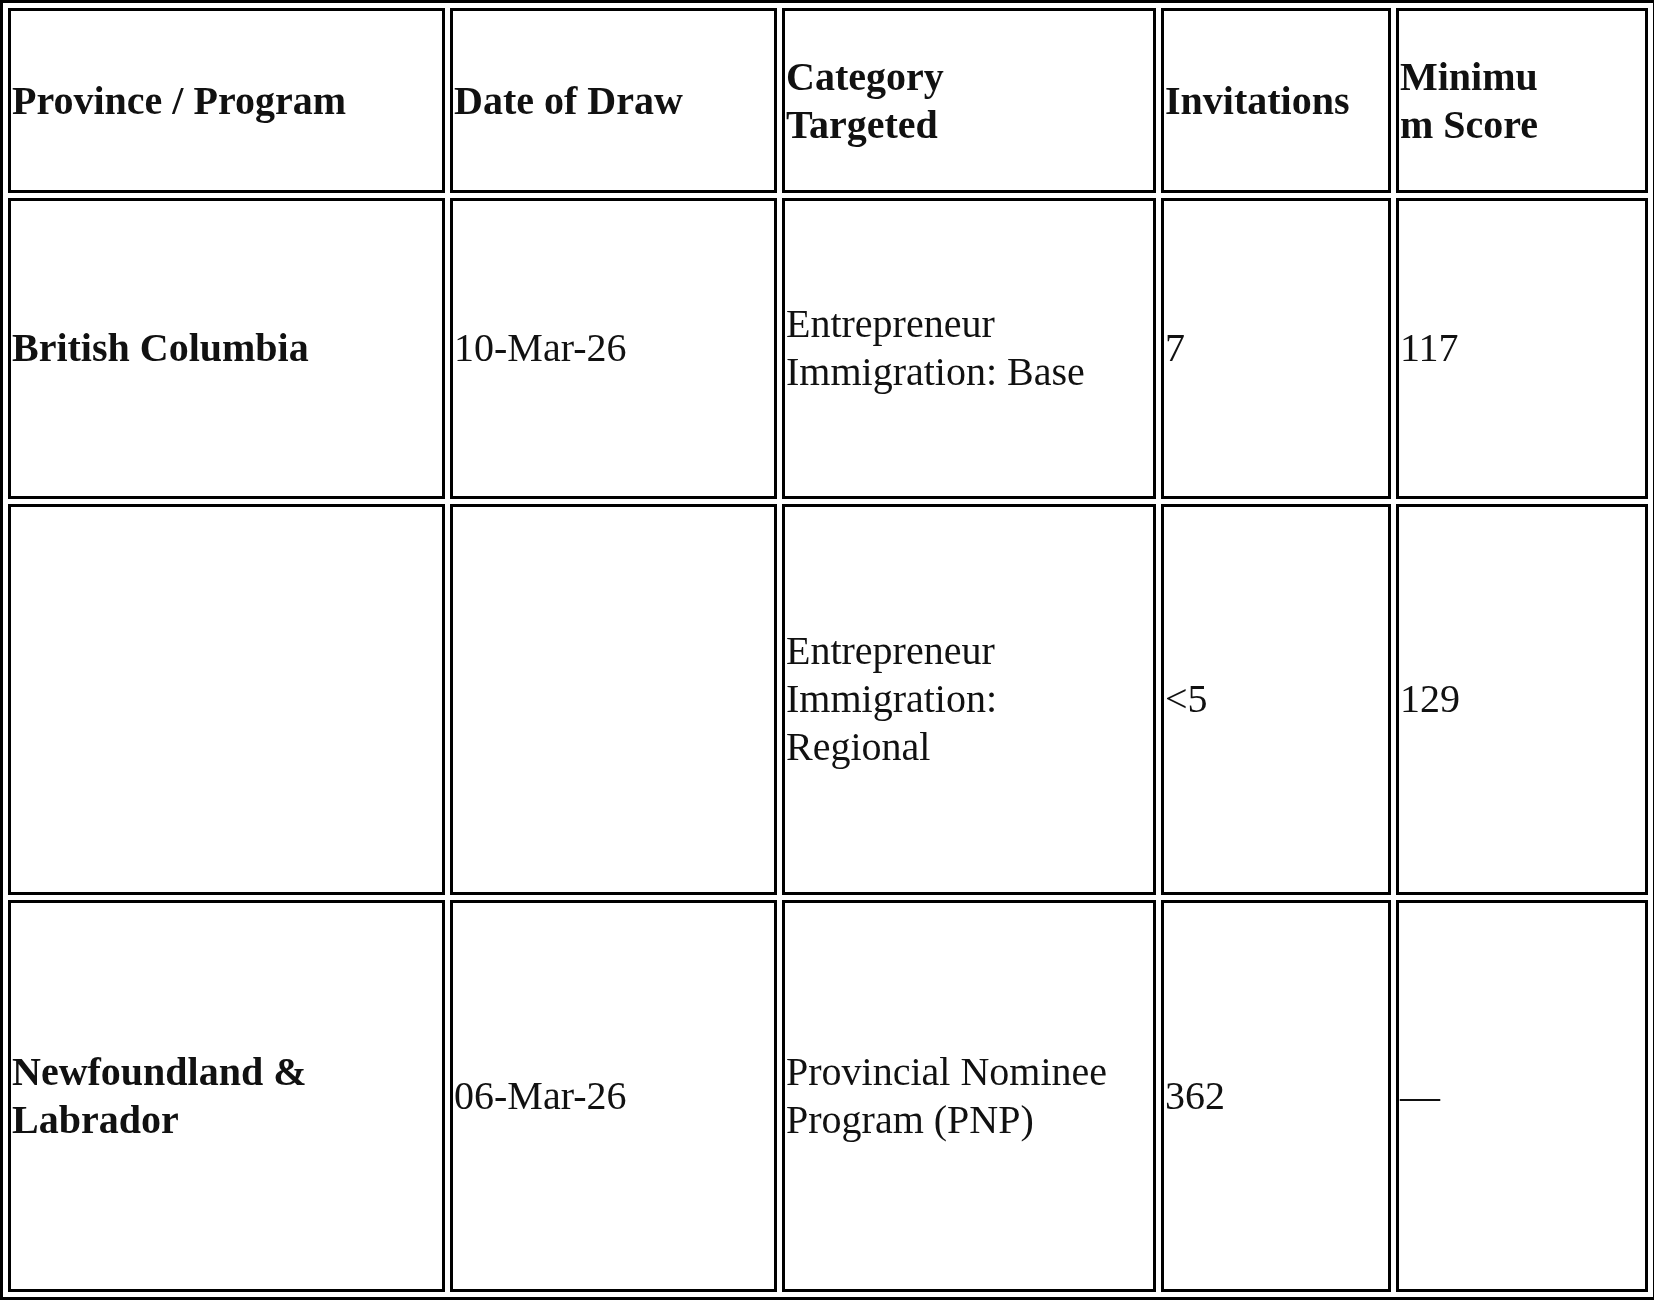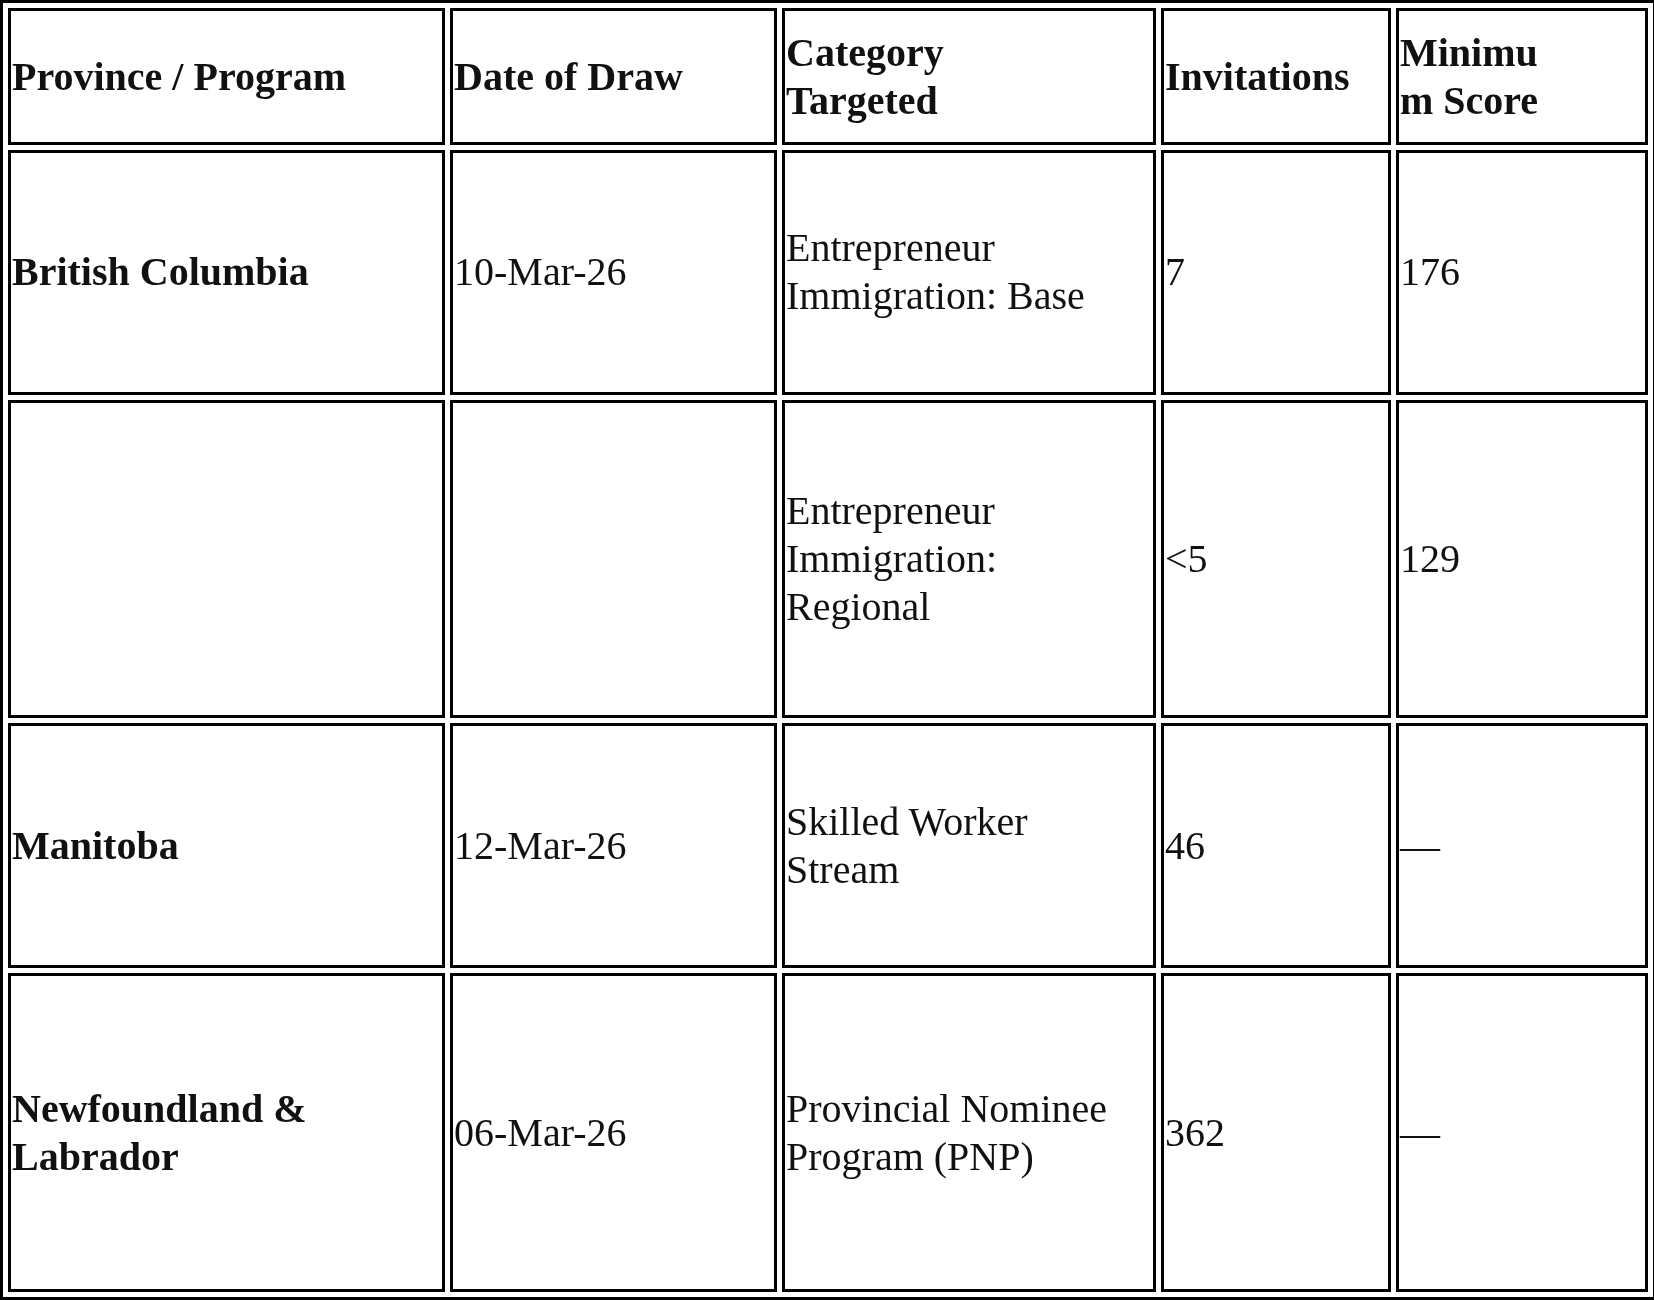--- a/index.html
+++ b/index.html
@@ -36,21 +36,21 @@
       font-weight: bold;
     }
     td.province {
       font-weight: bold;
     }
     col.c1 { width: 437px; }
     col.c2 { width: 327px; }
     col.c3 { width: 374px; }
     col.c4 { width: 230px; }
     col.c5 { width: 252px; }
-    tr.r-head { height: 137px; }
+    tr.r-head { height: 185px; }
     tr.r-h185 { height: 185px; }
     tr.r-h235 { height: 241px; }
     .th-inner {
       display: block;
       padding-right: 20px;
     }
   </style>
 </head>
 <body>
 
@@ -80,35 +80,28 @@
           <span class="th-inner" style="padding-right:76px">Minimum Score</span>
         </th>
     </tr>
   </thead>
   <tbody>
     <tr class="r-h185">
       <td class="province">British Columbia</td>
       <td>10-Mar-26</td>
       <td>Entrepreneur Immigration: Base</td>
       <td>7</td>
-      <td>176</td>
+      <td>117</td>
     </tr>
     <tr class="r-h235">
       <td class="province"></td>
       <td></td>
       <td style="padding-right:60px">Entrepreneur Immigration: Regional</td>
       <td>&lt;5</td>
       <td>129</td>
-    </tr>
-    <tr class="r-h185">
-      <td class="province">Manitoba</td>
-      <td>12-Mar-26</td>
-      <td style="padding-right:60px">Skilled Worker Stream</td>
-      <td>46</td>
-      <td>—</td>
     </tr>
     <tr class="r-h235">
       <td class="province" style="padding-right:100px">Newfoundland &amp; Labrador</td>
       <td>06-Mar-26</td>
       <td style="padding-right:30px">Provincial Nominee Program (PNP)</td>
       <td>362</td>
       <td>—</td>
     </tr>
   </tbody>
 </table>

